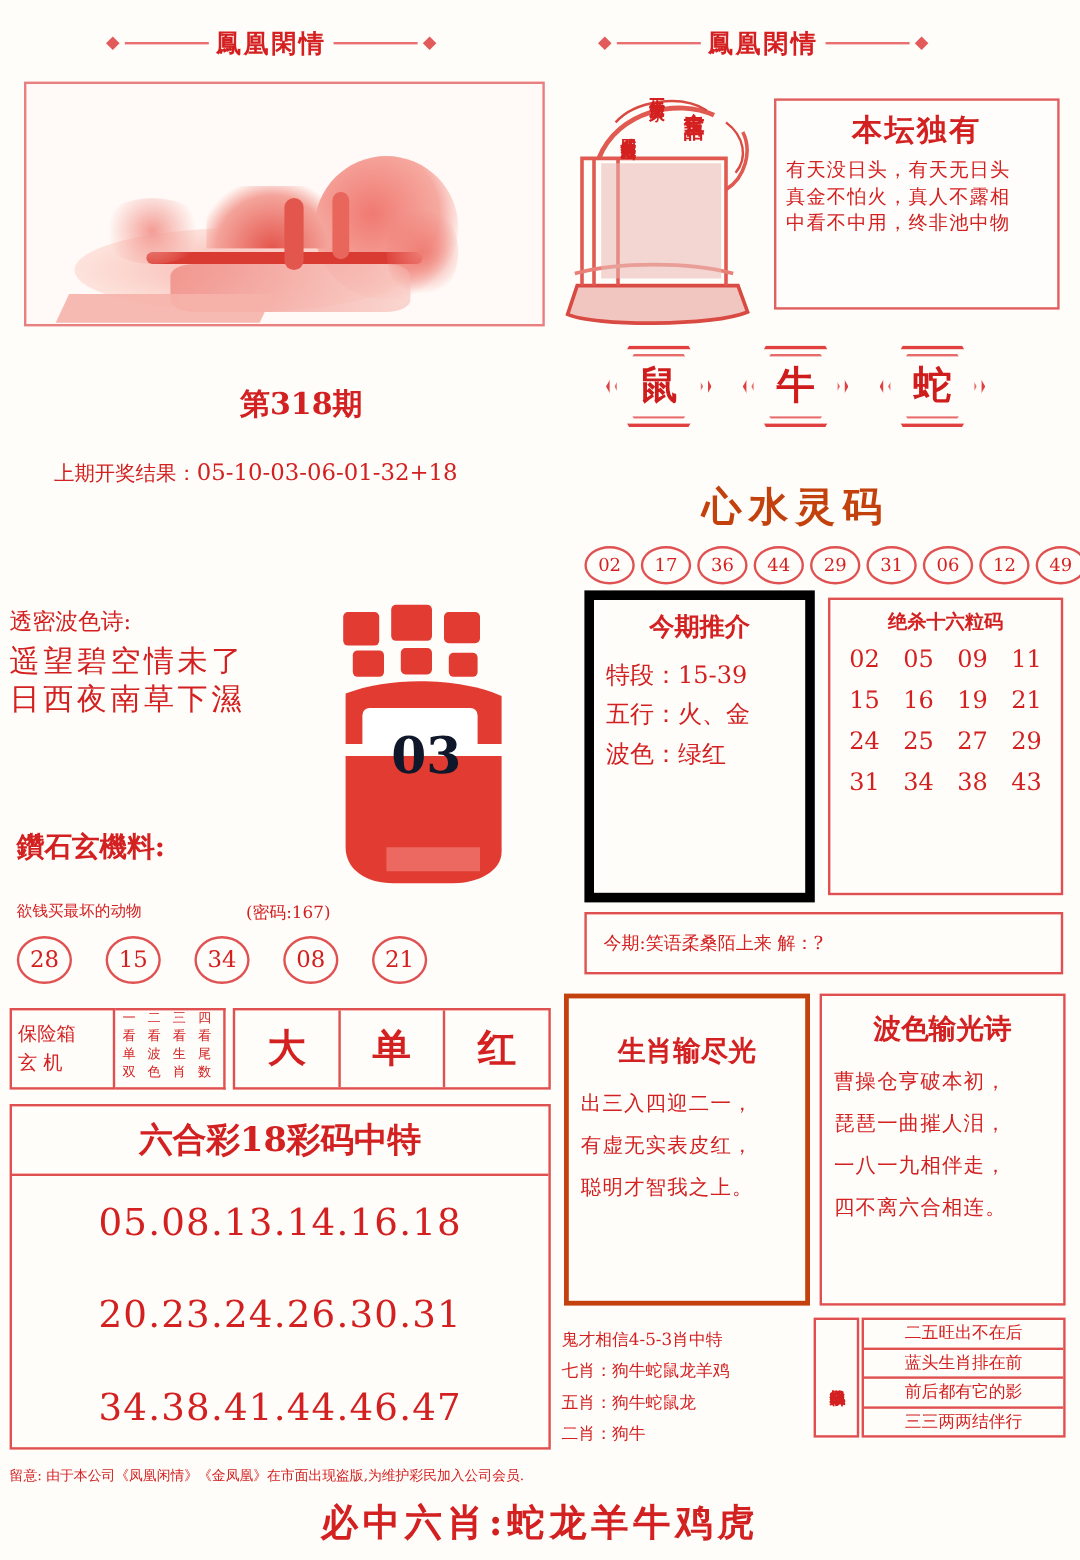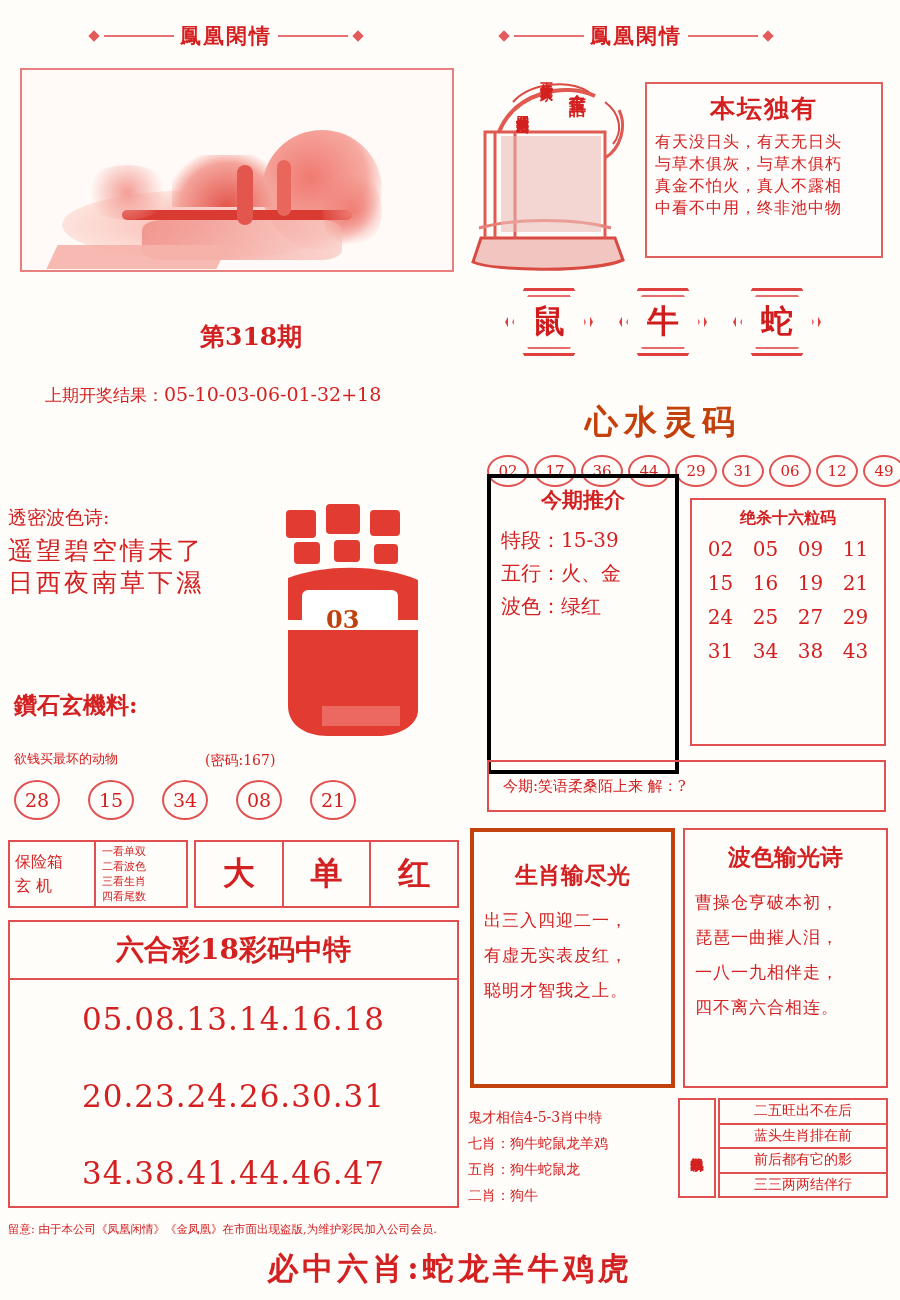--- a/index.html
+++ b/index.html
@@ -46,49 +46,49 @@
   .hex span{position:absolute;inset:0;display:flex;align-items:center;justify-content:center;font-size:32px;font-weight:bold;font-family:"DejaVu Serif","Liberation Serif",serif;color:#cf1c1c;}
 
   
   #xinshui{position:absolute;left:585px;top:400px;font-size:33px;font-weight:bold;letter-spacing:6px;font-family:"DejaVu Serif","Liberation Serif",serif;color:#c2410c;}
 
   
   #circrow{position:absolute;left:487px;top:455px;display:flex;gap:5px;}
   .circ{width:38px;height:28px;border:2px solid #e05252;border-radius:50%;display:flex;align-items:center;justify-content:center;font-size:15px;font-family:"DejaVu Serif","Liberation Serif",serif;color:#d42020;}
 
   
-  #tuijie{position:absolute;left:487px;top:474px;width:192px;height:300px;border:4px solid #000000;box-sizing:border-box;padding:8px 10px;}
+  #tuijie{position:absolute;left:487px;top:492px;width:192px;height:260px;border:8px solid #000000;box-sizing:border-box;padding:8px 10px;}
   #tuijie .h{text-align:center;font-size:21px;font-weight:bold;font-family:"DejaVu Serif","Liberation Serif",serif;margin-bottom:10px;}
   #tuijie .r{font-size:20px;font-family:"DejaVu Serif","Liberation Serif",serif;line-height:33px;}
   #jiesha{position:absolute;left:690px;top:498px;width:196px;height:248px;border:2px solid #e05050;box-sizing:border-box;padding:8px 6px;}
   #jiesha .h{text-align:center;font-size:16px;font-weight:bold;font-family:"DejaVu Serif","Liberation Serif",serif;margin-bottom:8px;}
   #jiesha .grid{display:grid;grid-template-columns:repeat(4,1fr);row-gap:10px;font-size:20px;font-family:"DejaVu Serif","Liberation Serif",serif;text-align:center;}
 
   
   #riddle{position:absolute;left:487px;top:760px;width:399px;height:52px;border:2px solid #e05050;box-sizing:border-box;display:flex;align-items:center;padding-left:14px;font-size:15px;font-family:"DejaVu Serif","Liberation Serif",serif;}
 
   
   #lpoem{position:absolute;left:8px;top:505px;width:265px;}
   #lpoem .t{font-size:19px;font-family:"DejaVu Serif","Liberation Serif",serif;margin-bottom:4px;}
   #lpoem .l{font-size:25px;font-family:"DejaVu Serif","Liberation Serif",serif;letter-spacing:3px;line-height:32px;}
 
   
   #graphic{position:absolute;left:268px;top:500px;width:190px;height:250px;}
-  #graphic .n{position:absolute;left:58px;top:105px;font-size:24px;font-weight:bold;color:#c2410c;font-family:"DejaVu Serif","Liberation Serif",serif;}
+  #graphic .n{position:absolute;left:58px;top:105px;font-size:42px;font-weight:bold;color:#0f172a;font-family:"DejaVu Serif","Liberation Serif",serif;}
 
   
   #diaTitle{position:absolute;left:14px;top:690px;font-size:23px;font-weight:bold;font-family:"DejaVu Serif","Liberation Serif",serif;}
   #diaSub{position:absolute;left:14px;top:750px;font-size:13px;font-family:"DejaVu Serif","Liberation Serif",serif;}
   #diaCode{position:absolute;left:205px;top:752px;font-size:14px;font-family:"DejaVu Serif","Liberation Serif",serif;}
   #diaNums{position:absolute;left:14px;top:780px;display:flex;gap:28px;}
   .cir2{width:42px;height:36px;border:2px solid #e05252;border-radius:50%;display:flex;align-items:center;justify-content:center;font-size:19px;font-family:"DejaVu Serif","Liberation Serif",serif;}
 
   
   #safebox{position:absolute;left:8px;top:840px;width:88px;height:68px;border:2px solid #e05050;box-sizing:border-box;font-size:16px;font-family:"DejaVu Serif","Liberation Serif",serif;display:flex;flex-direction:column;justify-content:center;padding-left:5px;line-height:24px;}
-  #safelist{position:absolute;left:96px;top:840px;width:92px;height:68px;border:2px solid #e05050;border-left:none;box-sizing:border-box;font-size:11px;font-family:Liberation Sans, sans-serif;display:flex;flex-direction:column;justify-content:center;padding-left:6px;line-height:15px;}
+  #safelist{position:absolute;left:96px;top:840px;width:92px;height:68px;border:2px solid #e05050;border-left:none;box-sizing:border-box;font-size:11px;font-family:Liberation Sans, sans-serif;display:flex;flex-direction:row;justify-content:center;padding-left:6px;line-height:15px;}
   #bigwords{position:absolute;left:194px;top:840px;width:265px;height:68px;border:2px solid #e05050;box-sizing:border-box;display:flex;}
   #bigwords div{flex:1;display:flex;align-items:center;justify-content:center;font-size:32px;font-weight:bold;font-family:"DejaVu Serif","Liberation Serif",serif;}
   #bigwords div+div{border-left:2px solid #e05050;}
 
   
   #lotbox{position:absolute;left:8px;top:920px;width:451px;height:288px;border:2px solid #e05050;box-sizing:border-box;}
   #lotbox .h{height:56px;display:flex;align-items:center;justify-content:center;font-size:28px;font-weight:bold;font-family:"DejaVu Serif","Liberation Serif",serif;border-bottom:2px solid #e05050;}
   #lotbox .row{height:77px;display:flex;align-items:center;justify-content:center;font-size:31px;font-family:"DejaVu Serif","Liberation Serif",serif;letter-spacing:1px;}
 
   
@@ -160,21 +160,20 @@
       </g>
     </svg>
     <div class="vtext" style="position:absolute;left:112px;top:18px;font-size:17px;letter-spacing:2px;">金言玉語</div>
     <div class="vtext" style="position:absolute;left:82px;top:10px;font-size:13px;letter-spacing:1px;">牛后虎前一家人</div>
     <div class="vtext" style="position:absolute;left:58px;top:42px;font-size:13px;letter-spacing:1px;">威名四方藏深山</div>
   </div>
 
   <div id="poembox">
     <div class="bt">本坛独有</div>
     <div class="ln">有天没日头，有天无日头</div>
-    <div class="ln">与草木俱灰，与草木俱朽</div>
     <div class="ln">真金不怕火，真人不露相</div>
     <div class="ln">中看不中用，终非池中物</div>
   </div>
 
   <div id="issue">第318期</div>
   <div id="lastres">
     <span>上期开奖结果：</span><span class="nums">05-10-03-06-01-32+18</span>
   </div>
 
   <div id="hexrow">

